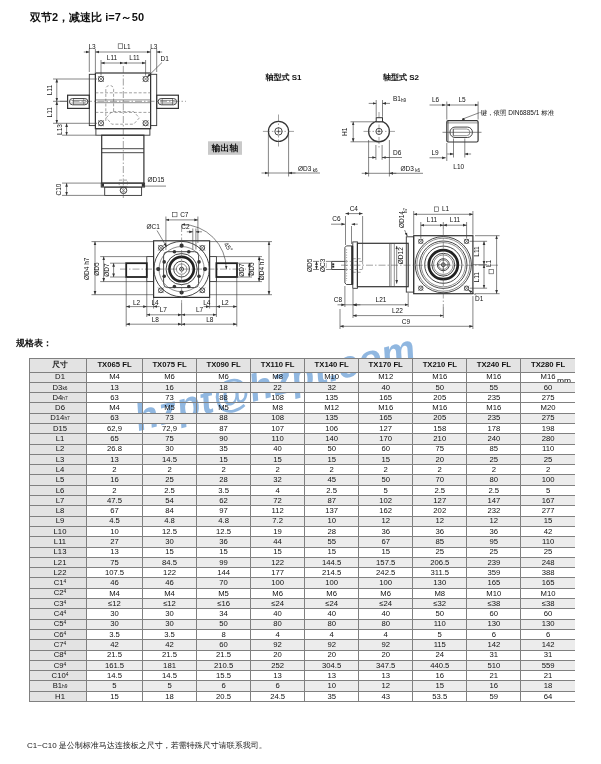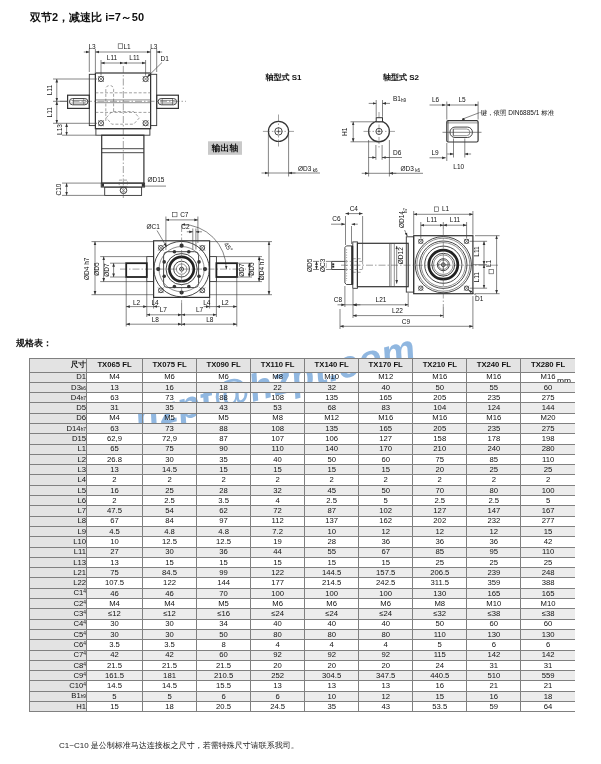--- a/index.html
+++ b/index.html
@@ -20,26 +20,26 @@
 .cj { font-size:8px; font-weight:bold; fill:#111; }
 #wm { position:absolute; left:140px; top:399px; width:320px; font-size:38px; line-height:1; font-weight:bold; font-style:italic;
       color:rgba(125,170,218,0.85); transform:rotate(-14.4deg); transform-origin:0 100%; letter-spacing:0.5px; white-space:nowrap; }
 #spec-label { position:absolute; left:16px; top:337px; font-size:9px; font-weight:bold; color:#111; }
 #mm { position:absolute; left:557px; top:340px; font-size:8.5px; color:#111;margin-top:36px; }
 #spec { position:absolute; left:29px; top:357.5px; border-collapse:collapse; table-layout:fixed; width:545.5px; }
 #spec td:last-child { border-right:none; }
 #spec td { border:1px solid #808080; font-size:7.7px; color:#111; text-align:center; vertical-align:middle;
   height:10.3px; padding:0; line-height:1; overflow:hidden; white-space:nowrap; }
 #spec tr.hd td { height:14px; font-weight:bold; background:#e3e3e3; }
-#spec td.lb { background:#e3e3e3; text-align:right; padding-left:4px; }
+#spec td.lb { background:#e3e3e3; text-align:center; padding-left:4px; }
 #spec tr.ev td { background:#ececec; }
 #spec tr.ev td.lb, #spec td.lb { background:#e3e3e3; }
 .sb { font-size:4.8px; }
 .sp { font-size:4.8px; position:relative; top:-2px; }
-#foot { position:absolute; left:27px; top:739.5px; font-size:8px; color:#222;margin-left:32px; }
+#foot { position:absolute; left:27px; top:739.5px; font-size:8px; color:#222; }
 </style></head>
 <body>
 <div id="title">双节2，减速比 i=7～50</div>
 <svg width="601" height="355" viewBox="0 0 601 355">
 <defs>
 <marker id="a" viewBox="0 0 10 10" refX="9.2" refY="5" markerWidth="6" markerHeight="6" orient="auto-start-reverse">
 <path d="M0,1.6 L9.5,5 L0,8.4 z" fill="#333"></path>
       </marker>
 </defs>
 <g>
@@ -482,32 +482,20 @@
         <td>63</td>
         <td>73</td>
         <td>88</td>
         <td>108</td>
         <td>135</td>
         <td>165</td>
         <td>205</td>
         <td>235</td>
         <td>275</td>
       </tr>
-<tr class="ev">
-        <td class="lb">D5</td>
-        <td>31</td>
-        <td>35</td>
-        <td>43</td>
-        <td>53</td>
-        <td>68</td>
-        <td>83</td>
-        <td>104</td>
-        <td>124</td>
-        <td>144</td>
-      </tr>
 <tr>
         <td class="lb">D6</td>
         <td>M4</td>
         <td>M5</td>
         <td>M5</td>
         <td>M8</td>
         <td>M12</td>
         <td>M16</td>
         <td>M16</td>
         <td>M16</td>

